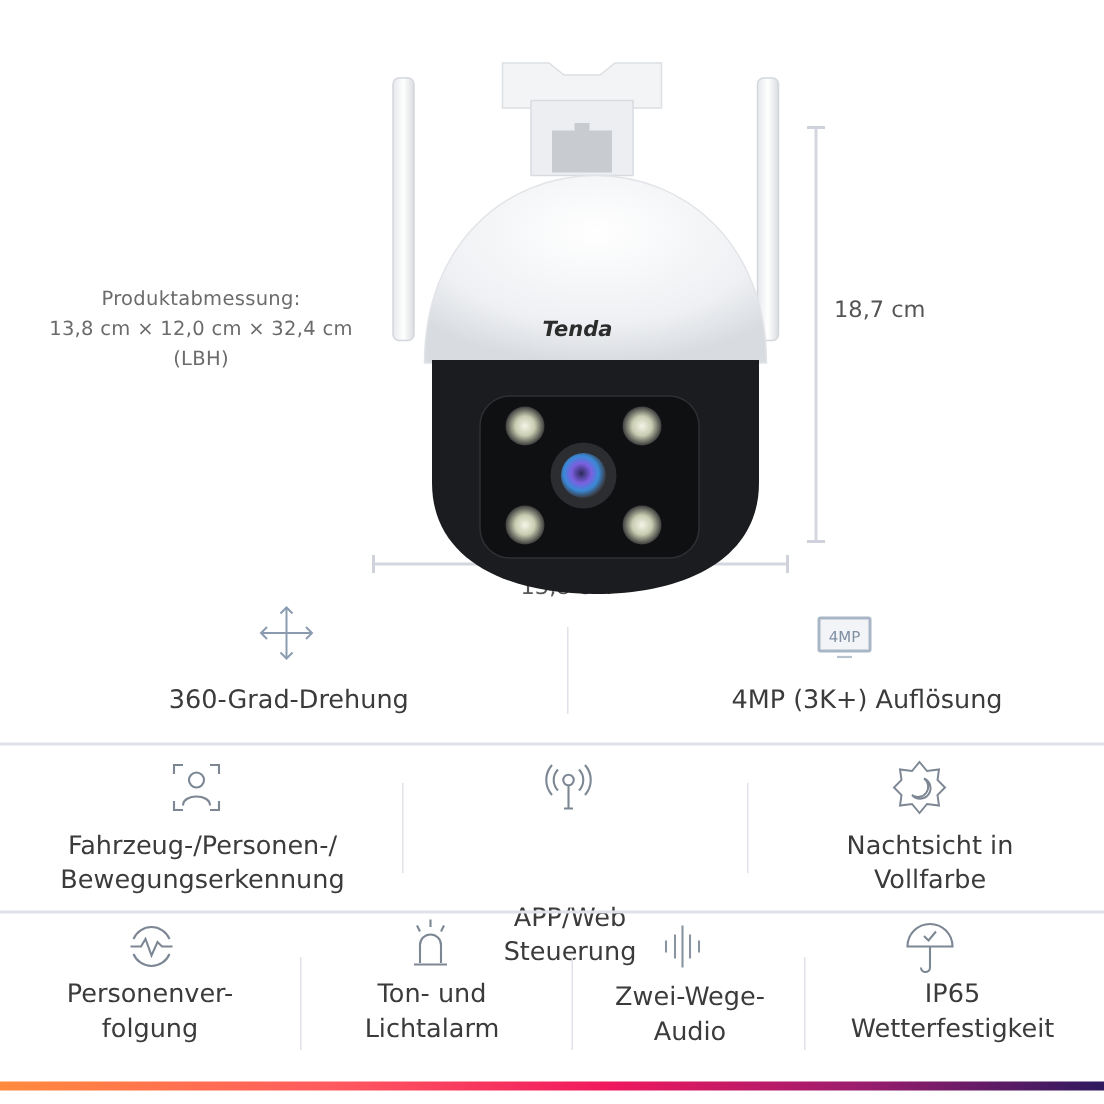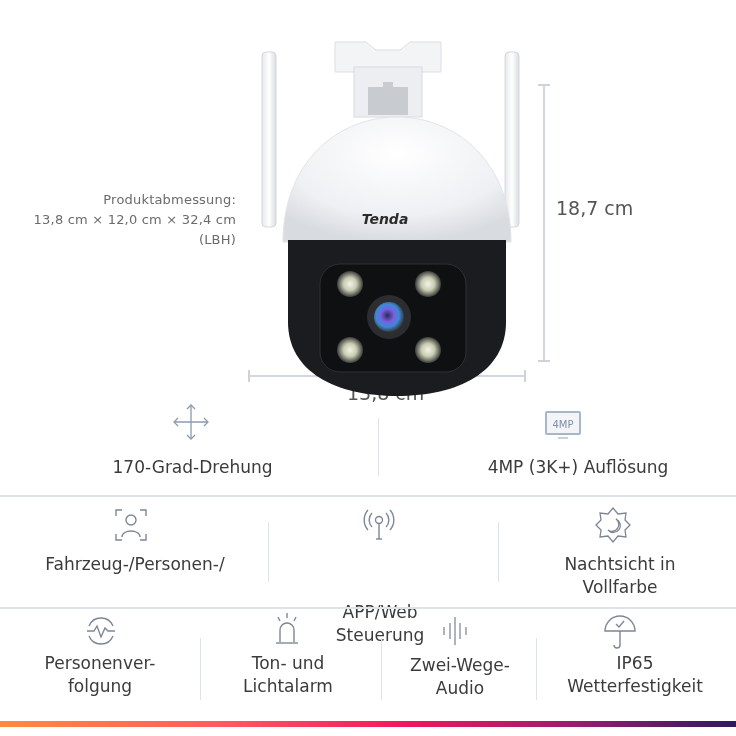--- a/index.html
+++ b/index.html
@@ -3,21 +3,21 @@
 <meta charset="utf-8">
 <style>
   * { box-sizing: border-box; margin: 0; padding: 0; }
   html, body { width: 736px; height: 736px; background: #ffffff; overflow: hidden; }
   body { position: relative; font-family: "DejaVu Sans", sans-serif; color: #3a3a3a; }
 
   .abs { position: absolute; }
 
   
   .dim-label { color: #6b6b6b; font-size: 13px; text-align: center; line-height: 20px; letter-spacing: 0.2px; }
-  .dim-value { color: #555; font-size: 19px; }
+  .dim-value { color: #555; font-size: 15px; }
 
   
   .vline { position: absolute; width: 2px; background: #d4d7e0; }
   .hline { position: absolute; height: 2px; background: #d4d7e0; }
   .vcap { position: absolute; width: 12px; height: 2px; background: #cfd2da; }
   .hcap { position: absolute; width: 2px; height: 12px; background: #cfd2da; }
 
   
   .camera { position: absolute; left: 258px; top: 0; width: 280px; height: 370px; margin-top: 32px; }
 
@@ -26,21 +26,21 @@
   .icon { position: absolute; }
   .row-divider { position: absolute; left: 0; width: 736px; height: 2px; background: #dfe2e8; }
   .col-divider { position: absolute; width: 1px; background: #dfe2e8; }
 
   .gradient-bar { position: absolute; left: 0; top: 721px; width: 736px; height: 6px;
     background: linear-gradient(90deg, #ff8a3d 0%, #ff5a5f 30%, #f0185e 55%, #9b1d6e 78%, #2e1a5e 100%); }
 </style>
 </head>
 <body>
 
-<div class="abs dim-label" style="left:4px; top:190px; width:232px;text-align:right;">
+<div class="abs dim-label" style="left:18px; top:190px; width:232px;">
   <div>Produktabmessung:</div>
   <div>13,8 cm × 12,0 cm × 32,4 cm</div>
   <div>(LBH)</div>
 </div>
 
 <div class="vline" style="left:543px; top:84px; height:278px;"></div>
 <div class="vcap" style="left:538px; top:84px;"></div>
 <div class="vcap" style="left:538px; top:360px;"></div>
 <div class="abs dim-value" style="left:556px; top:197px;">18,7 cm</div>
 
@@ -100,21 +100,21 @@
 <div class="icon" style="left:170px; top:402px;">
   <svg width="42" height="40" viewBox="0 0 42 40" fill="none" stroke="#8a9bb0" stroke-width="1.3">
     <line x1="21" y1="3" x2="21" y2="37"></line>
       <line x1="4" y1="20" x2="38" y2="20"></line>
     <polyline points="17,7 21,3 25,7"></polyline>
       <polyline points="17,33 21,37 25,33"></polyline>
     <polyline points="8,16 4,20 8,24"></polyline>
       <polyline points="34,16 38,20 34,24"></polyline>
   </svg>
 </div>
-<div class="feature-text" style="left:60px; top:456px; width:265px;">170-Grad-Drehung</div>
+<div class="feature-text" style="left:60px; top:456px; width:265px;">360-Grad-Drehung</div>
 
 <div class="col-divider" style="left:378px; top:418px; height:58px;"></div>
 
 <div class="icon" style="left:544px; top:410px;">
   <svg width="40" height="32" viewBox="0 0 40 32">
     <rect x="2" y="2" width="34" height="22" rx="1" fill="#f2f4f7" stroke="#a9b6c6" stroke-width="2"></rect>
     <text x="19" y="18" font-family="DejaVu Sans, sans-serif" font-size="10" fill="#8090a4" text-anchor="middle">4MP</text>
     <line x1="14" y1="28" x2="24" y2="28" stroke="#b7c2cf" stroke-width="1.5"></line>
   </svg>
 </div>
@@ -127,20 +127,21 @@
     <polyline points="3,9 3,3 9,3"></polyline>
       <polyline points="27,3 33,3 33,9"></polyline>
     <polyline points="3,27 3,33 9,33"></polyline>
       <polyline points="27,33 33,33 33,27"></polyline>
     <circle cx="18" cy="13" r="5"></circle>
       <path d="M9 30 C 9 22, 27 22, 27 30"></path>
   </svg>
 </div>
 <div class="feature-text" style="left:10px; top:553px; width:250px;">
   <div>Fahrzeug-/Personen-/</div>
+  <div>Bewegungserkennung</div>
 </div>
 
 <div class="col-divider" style="left:268px; top:522px; height:60px;"></div>
 
 <div class="icon" style="left:361px; top:505px;">
   <svg width="36" height="40" viewBox="0 0 36 40" fill="none" stroke="#7d8794" stroke-width="1.4">
     <circle cx="18" cy="15" r="3.5"></circle>
       <line x1="18" y1="19" x2="18" y2="34"></line>
     <line x1="15" y1="34" x2="21" y2="34"></line>
     <path d="M11 22 A 10 10 0 0 1 11 8"></path>

